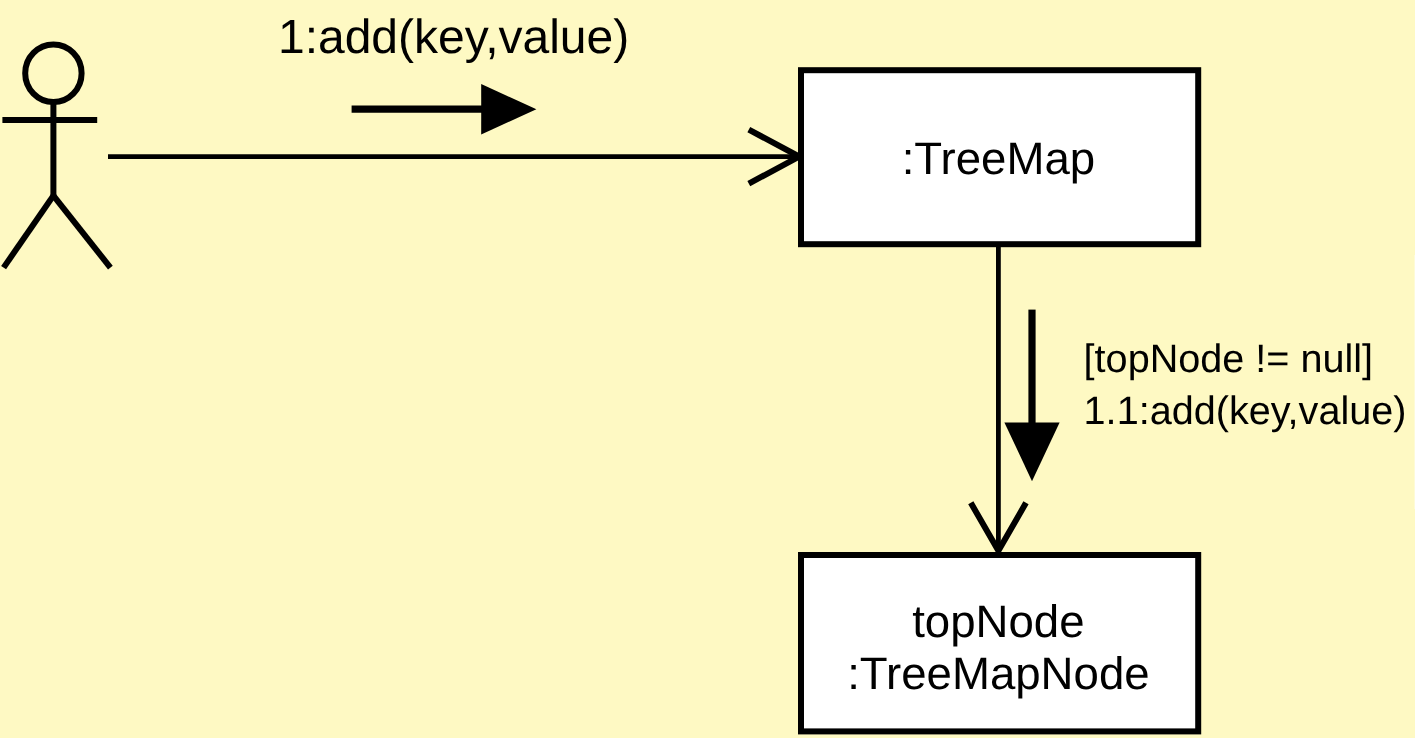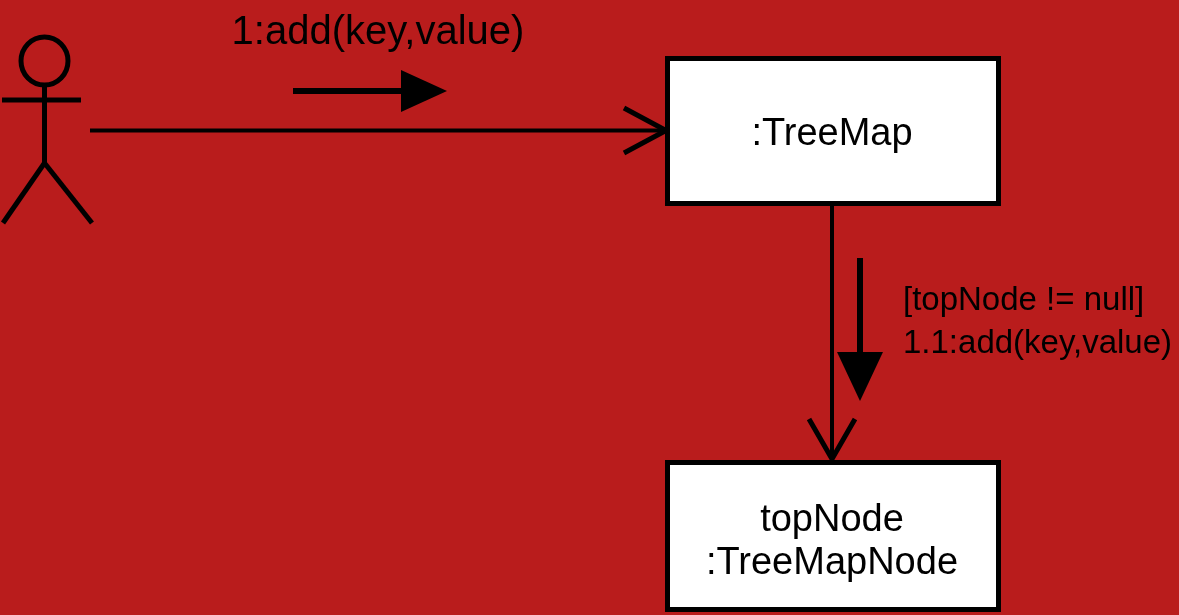--- a/index.html
+++ b/index.html
@@ -8,21 +8,21 @@
     padding: 0;
     background: #ffffff;
   }
   body {
     font-family: "Liberation Sans", sans-serif;
   }
   #canvas {
     position: relative;
     width: 1179px;
     height: 615px;
-    background: #b91c1c;
+    background: #fef9c3;
     overflow: hidden;
   }
   #diagram-svg {
     position: absolute;
     top: 0;
     left: 0;
     width: 1179px;
     height: 615px;
     display: block;
   }

